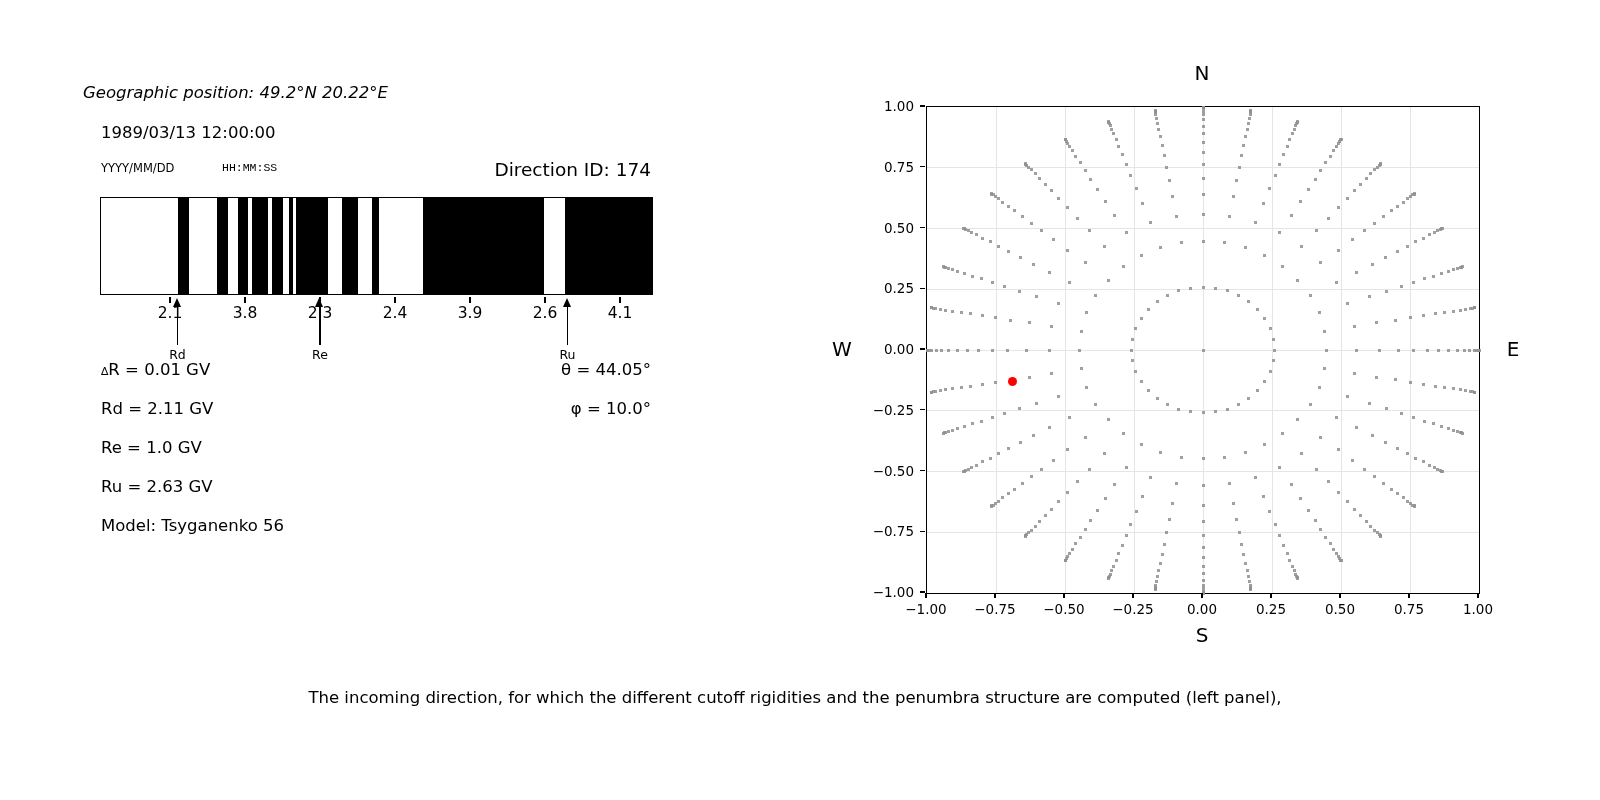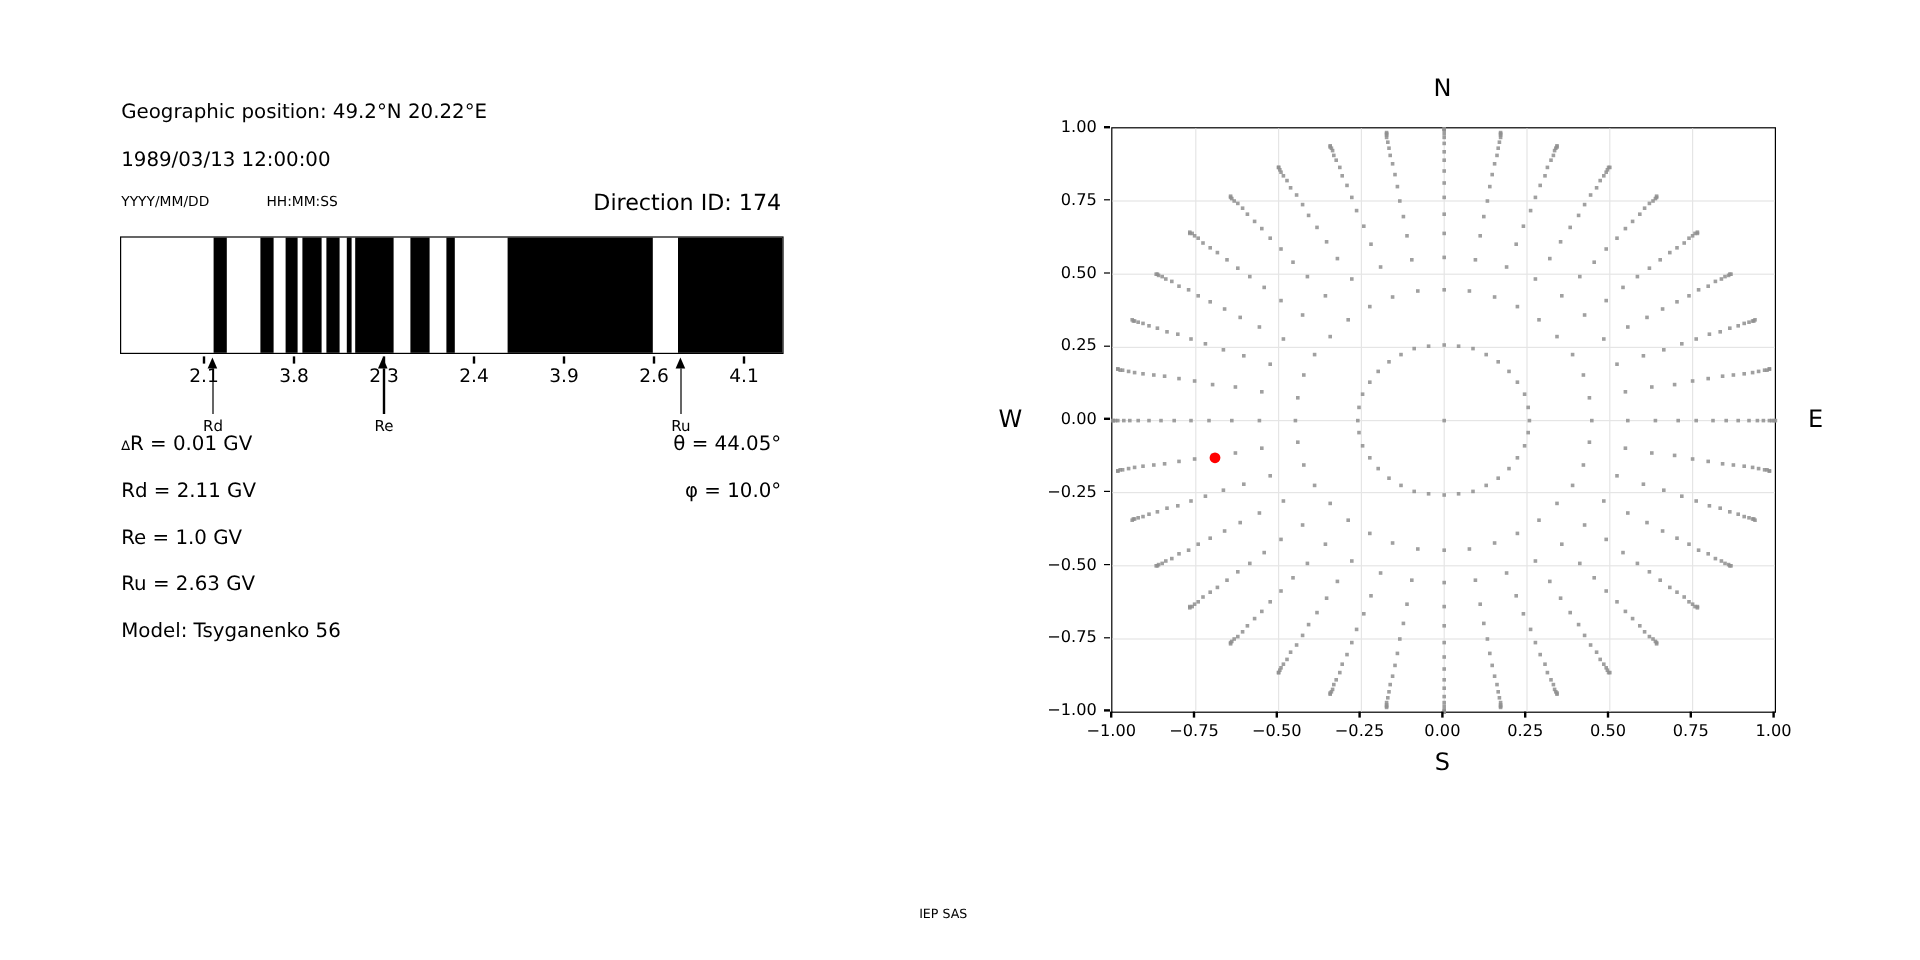--- a/index.html
+++ b/index.html
@@ -36,24 +36,24 @@
   .xlab{width:56px;margin-left:-28px;text-align:center;}
   .caption{left:0;right:10px;text-align:center;font-size:16.5px;}
   .credit{left:0;right:28px;text-align:center;font-size:10.5px;}
   .delta{font-size:11px;}
 </style>
 </head>
 <body>
 
 <div id="canvas">
 
-  <div class="abs t16" style="left:101px;top:84px;">Geographic position: 49.2°N 20.22°E</div>
+  <div class="abs t16" style="left:83px;top:84px;font-style:italic;">Geographic position: 49.2°N 20.22°E</div>
   <div class="abs t16" style="left:101px;top:124px;">1989/03/13 12:00:00</div>
   <div class="abs t11" style="left:101px;top:162px;">YYYY/MM/DD</div>
-  <div class="abs t11" style="left:222px;top:162px;">HH:MM:SS</div>
+  <div class="abs t11" style="left:222px;top:162px;font-family:Liberation Mono, monospace;">HH:MM:SS</div>
   <div class="abs t18" style="left:401px;top:160px;width:250px;text-align:right;">Direction ID: 174</div>
 
   <div id="barcode-box" class="abs">
       <div class="seg" style="left: 14.0106%; width: 2.03445%; background: rgb(0, 0, 0);"></div>
       <div class="seg" style="left: 21.0633%; width: 1.89882%; background: rgb(0, 0, 0);"></div>
       <div class="seg" style="left: 24.861%; width: 1.76319%; background: rgb(0, 0, 0);"></div>
       <div class="seg" style="left: 27.4379%; width: 2.84823%; background: rgb(0, 0, 0);"></div>
       <div class="seg" style="left: 31.1%; width: 1.89882%; background: rgb(0, 0, 0);"></div>
       <div class="seg" style="left: 34.0838%; width: 0.745965%; background: rgb(0, 0, 0);"></div>
       <div class="seg" style="left: 35.4401%; width: 5.69646%; background: rgb(0, 0, 0);"></div>
@@ -727,14 +727,14 @@
       <div class="abs rp-tick-label xlab" style="left: 1478px; top: 601px;">1.00</div>
       <div class="abs rp-tick-y" style="left: 920px; top: 105.4px;"></div>
       <div class="abs rp-tick-label ylab" style="left: 854px; top: 98px;">1.00</div>
     </div>
 
   <div class="abs compass" style="left:1172px;top:61px;width:60px;text-align:center;">N</div>
   <div class="abs compass" style="left:1172px;top:623px;width:60px;text-align:center;">S</div>
   <div class="abs compass" style="left:812px;top:337px;width:60px;text-align:center;">W</div>
   <div class="abs compass" style="left:1483px;top:337px;width:60px;text-align:center;">E</div>
 
-  <div class="abs credit" style="top:756px;">IEP SAS</div>
+  <div class="abs caption" style="top:688px;">The incoming direction, for which the different cutoff rigidities and the penumbra structure are computed (left panel),</div>
 </div>
 
 </body></html>

